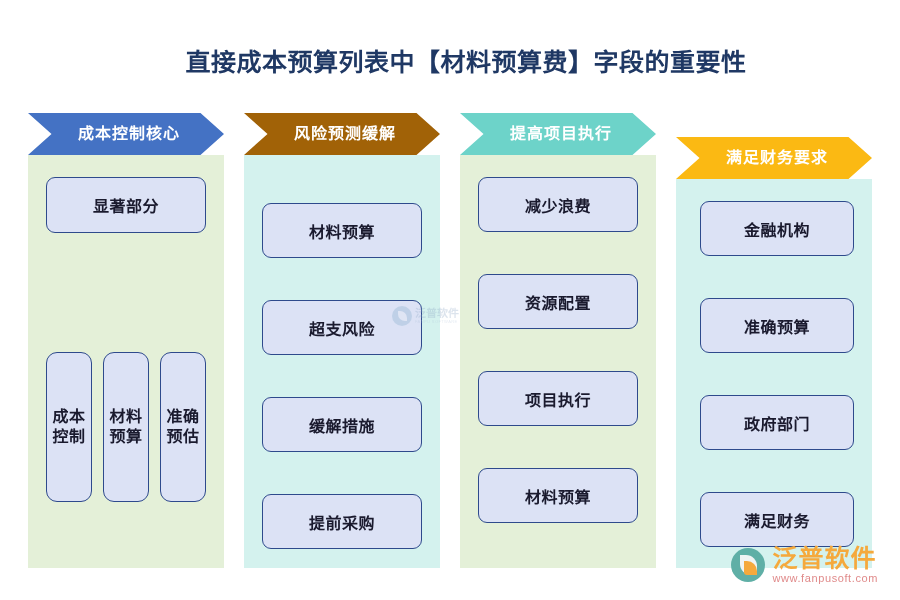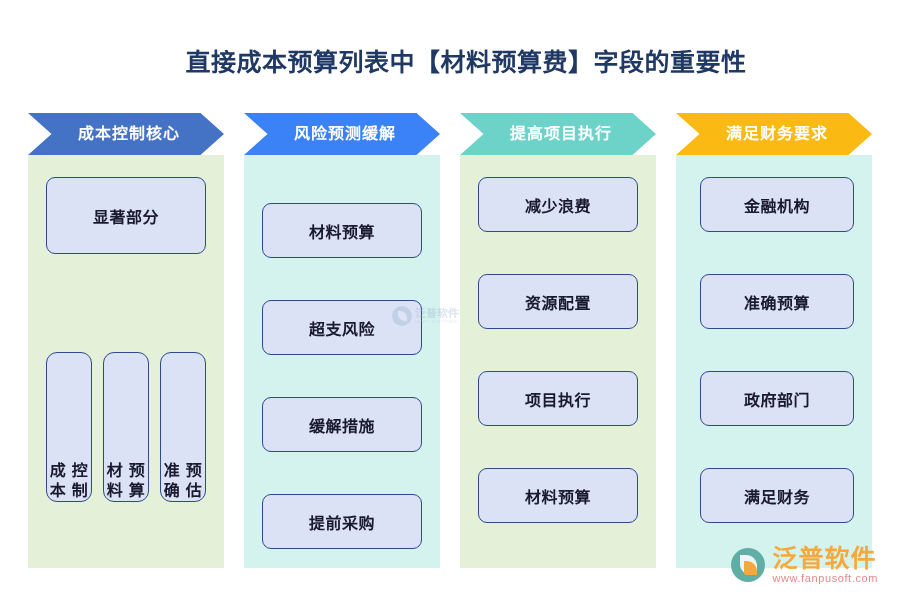--- a/index.html
+++ b/index.html
@@ -40,21 +40,21 @@
     gap: 0px;
     border-radius: 8px;
   }
   .column {
     width: 196px;
     margin-right: 20px;
     position: relative;
     display: flex;
     flex-direction: column;
   }
-  .column:last-child { margin-right: 0; }
+  .column:last-child { margin-right: 0; margin-top: 24px; }
 
   
   .col-header {
     height: 42px;
     line-height: 42px;
     text-align: center;
     color: #ffffff;
     font-size: 16px;
     font-weight: bold;
     letter-spacing: 1px;
@@ -88,38 +88,37 @@
     display: flex;
     align-items: center;
     justify-content: center;
     box-sizing: border-box;
     text-align: center;
     letter-spacing: 0.5px;
   }
 
   
   .c1-top {
-    height: 77px;
+    height: 56px;
     margin-bottom: 0;
     font-family: Liberation Serif, serif;
   }
   .c1-spacer { flex: 1; min-height: 10px; }
   .c1-vrow {
     display: flex;
     gap: 11px;
     height: 150px;
     margin-bottom: 48px;
   }
   .c1-vrow .card {
     flex: 1;
     border-radius: 11px;
-    flex-direction: row;
+    flex-direction: column;
     line-height: 1.25;
     font-size: 16px;
-    align-items: flex-end;
   }
 
   
   .stack {
     flex: 1;
     display: flex;
     flex-direction: column;
     justify-content: flex-start;
   }
   .stack .card {
@@ -246,21 +245,21 @@
         </div>
         <div class="card">
           <div>准确</div>
           <div>预估</div>
         </div>
       </div>
     </div>
   </div>
 
   <div class="column">
-    <div class="col-header" style="background: #3b82f6;">
+    <div class="col-header" style="background: #a16207;">
       <span>风险预测缓解</span>
     </div>
     <div class="col-body" style="background: rgb(212, 242, 238);">
       <div class="stack offset-top">
         <div class="card">材料预算</div>
         <div class="card">超支风险</div>
         <div class="card">缓解措施</div>
         <div class="card">提前采购</div>
       </div>
     </div>

